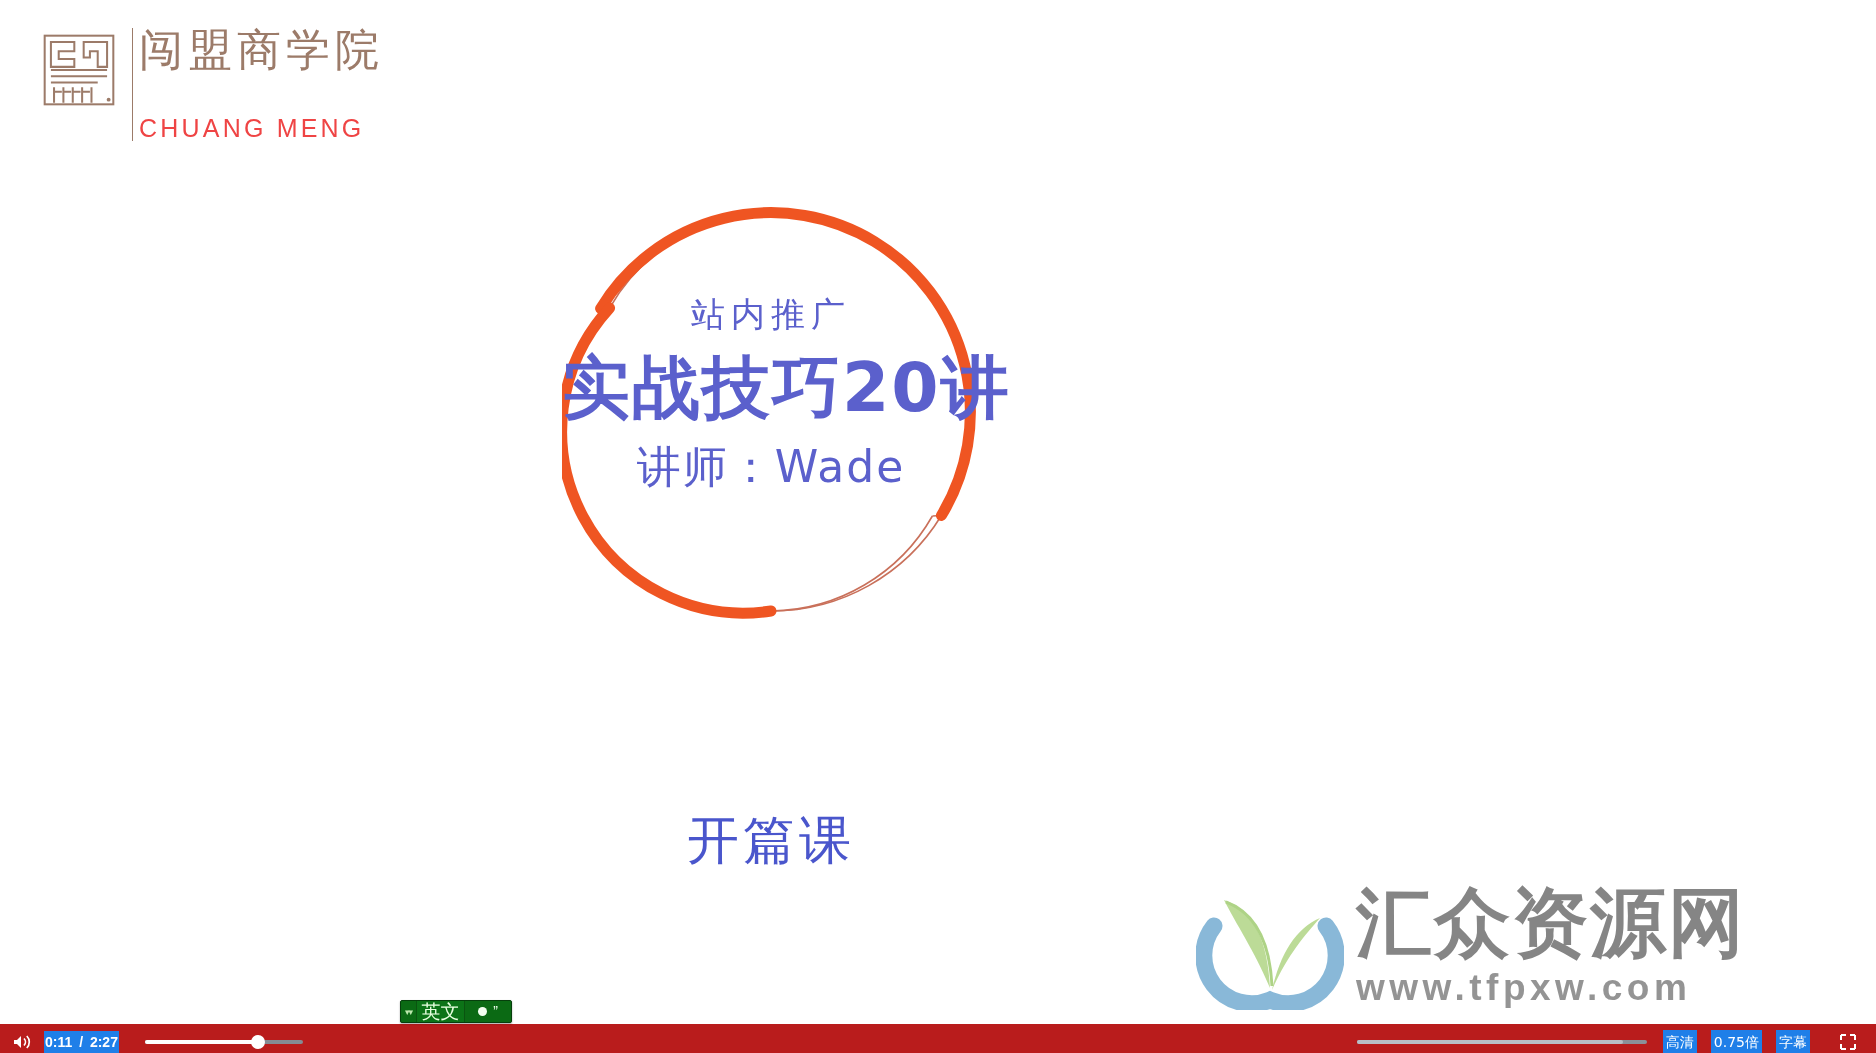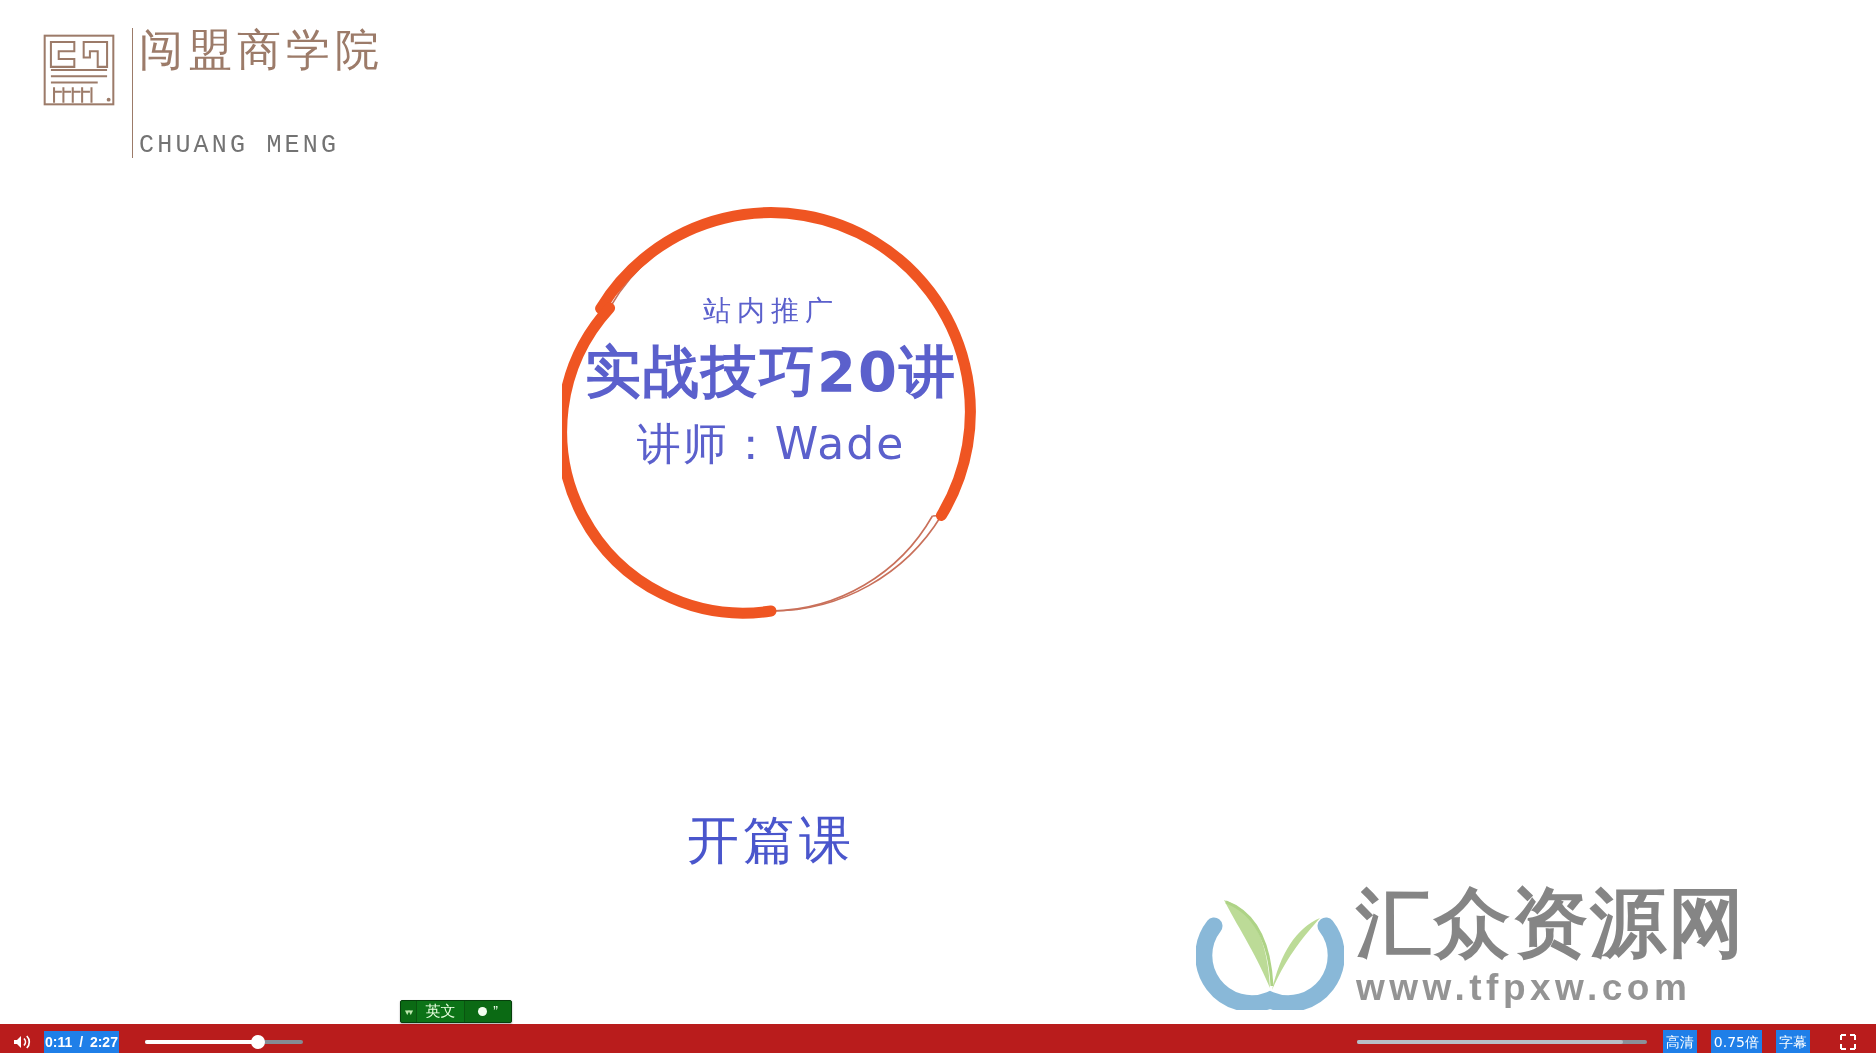--- a/index.html
+++ b/index.html
@@ -52,26 +52,26 @@
     gap: 42px;
   }
   #brand-cn {
     font-size: 44px;
     letter-spacing: 5px;
     color: #9c7b69;
     font-family: "DejaVu Sans", sans-serif;
     white-space: nowrap;
   }
   #brand-en {
-    margin-top: 19px;
+    margin-top: 2px;
     font-size: 25px;
     letter-spacing: 3.2px;
-    color: #737373;
-    white-space: nowrap;
-    font-family: Liberation Mono, monospace;
+    color: #ef4444;
+    white-space: nowrap;
+    font-family: Liberation Sans, sans-serif;
   }
 
   
   #ring-wrap {
     position: absolute;
     left: 562px;
     top: 203px;
     width: 418px;
     height: 418px;
   }
@@ -82,27 +82,27 @@
     position: absolute;
     left: 562px;
     top: 293px;
     width: 418px;
     text-align: center;
     color: #5b60cc;
     font-family: "DejaVu Sans", sans-serif;
     z-index: 4;
   }
   #course-kicker {
-    font-size: 28px;
+    font-size: 34px;
     letter-spacing: 6px;
     line-height: 1.25;
     white-space: nowrap;
   }
   #course-main {
-    font-size: 56px;
+    font-size: 68px;
     font-weight: bold;
     letter-spacing: 2px;
     line-height: 1.3;
     margin-top: 8px;
     white-space: nowrap;
   }
   #course-teacher {
     font-size: 44px;
     letter-spacing: 2px;
     line-height: 1.3;
@@ -176,21 +176,21 @@
     align-items: center;
     justify-content: center;
     color: #d6f5c8;
     font-size: 11px;
     padding: 0 4px;
     border-right: 1px solid #0a5410;
   }
   #ime-handle { width: 16px; font-size: 9px; color: #bde8ae; letter-spacing: -1px; }
   #ime-lang {
     min-width: 48px;
-    font-size: 15px;
+    font-size: 19px;
     color: #e8ffe0;
     font-family: "DejaVu Sans", sans-serif;
     background: #0c7317;
   }
   #ime-tools {
     min-width: 46px;
     gap: 6px;
     border-right: none;
     background: #0b6a14;
   }

